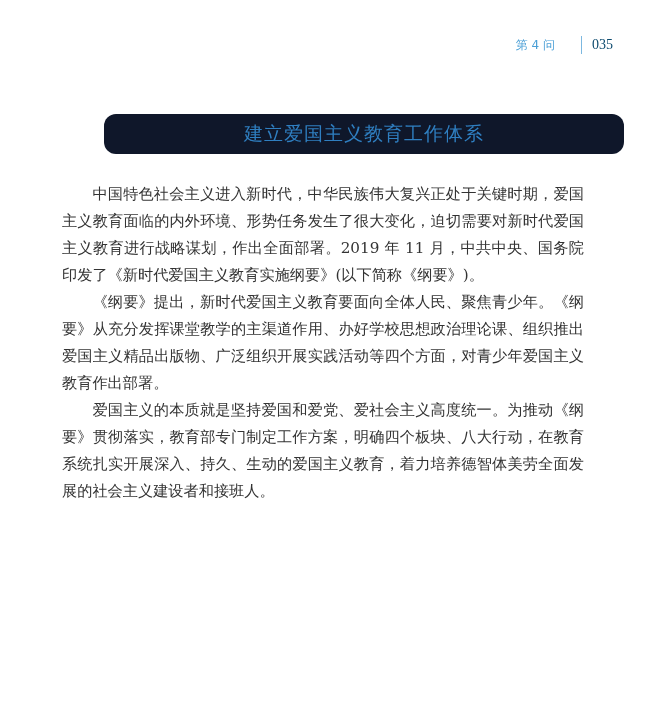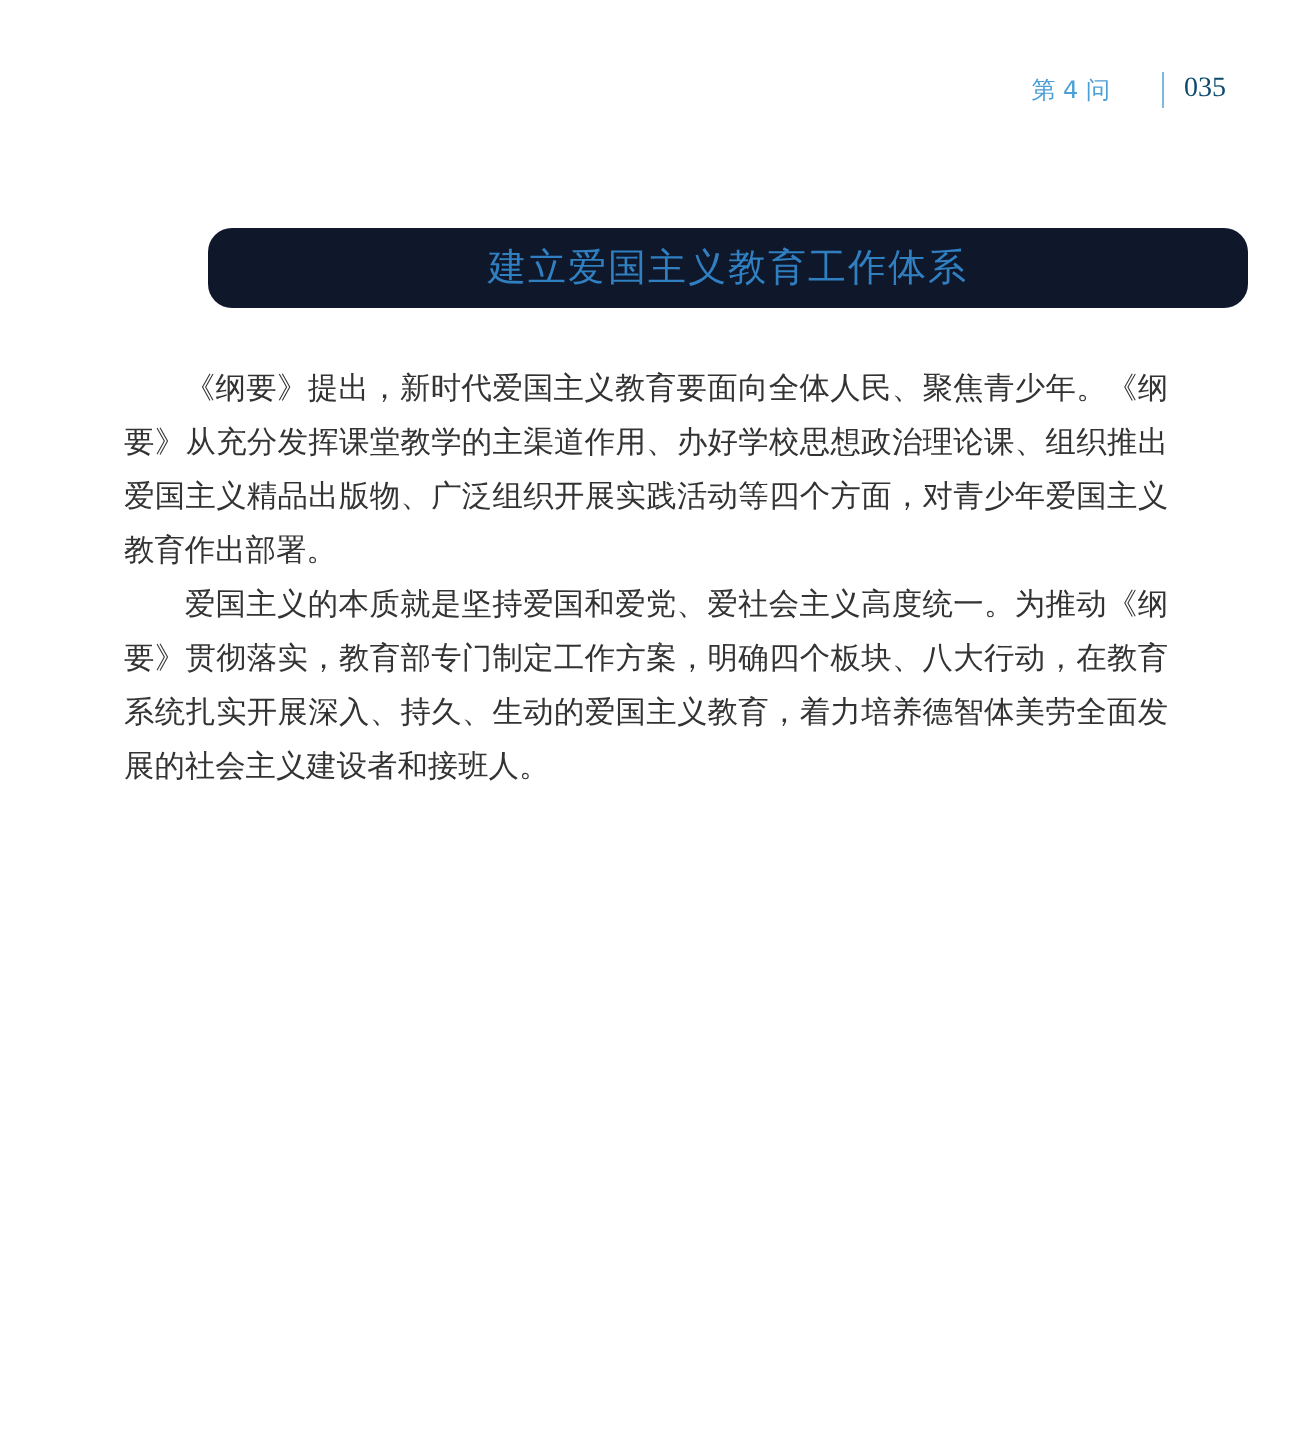--- a/index.html
+++ b/index.html
@@ -86,15 +86,16 @@
   <span class="chapter">第 4 问</span>
   <span class="divider"></span>
   <span class="page-num">035</span>
 </div>
 
 <div class="section-box">
   <span class="section-title">建立爱国主义教育工作体系</span>
 </div>
 
 <div class="body-text">
+  <p>中国特色社会主义进入新时代，中华民族伟大复兴正处于关键时期，爱国主义教育面临的内外环境、形势任务发生了很大变化，迫切需要对新时代爱国主义教育进行战略谋划，作出全面部署。2019 年 11 月，中共中央、国务院印发了《新时代爱国主义教育实施纲要》(以下简称《纲要》)。</p>
   <p>《纲要》提出，新时代爱国主义教育要面向全体人民、聚焦青少年。《纲要》从充分发挥课堂教学的主渠道作用、办好学校思想政治理论课、组织推出爱国主义精品出版物、广泛组织开展实践活动等四个方面，对青少年爱国主义教育作出部署。</p>
   <p>爱国主义的本质就是坚持爱国和爱党、爱社会主义高度统一。为推动《纲要》贯彻落实，教育部专门制定工作方案，明确四个板块、八大行动，在教育系统扎实开展深入、持久、生动的爱国主义教育，着力培养德智体美劳全面发展的社会主义建设者和接班人。</p>
 </div>
 
 </body></html>

